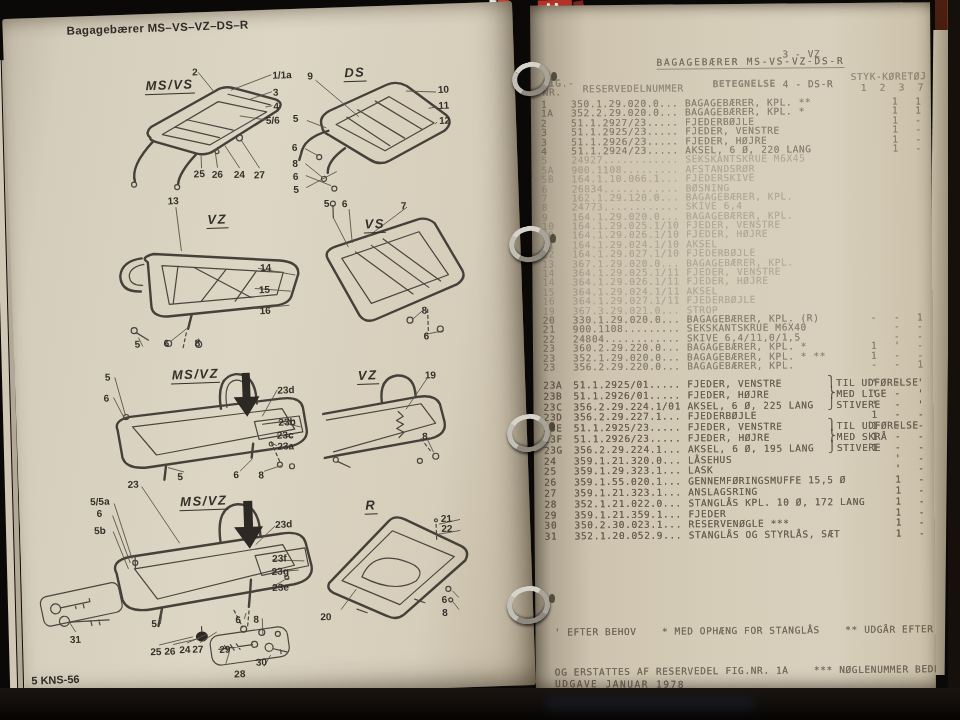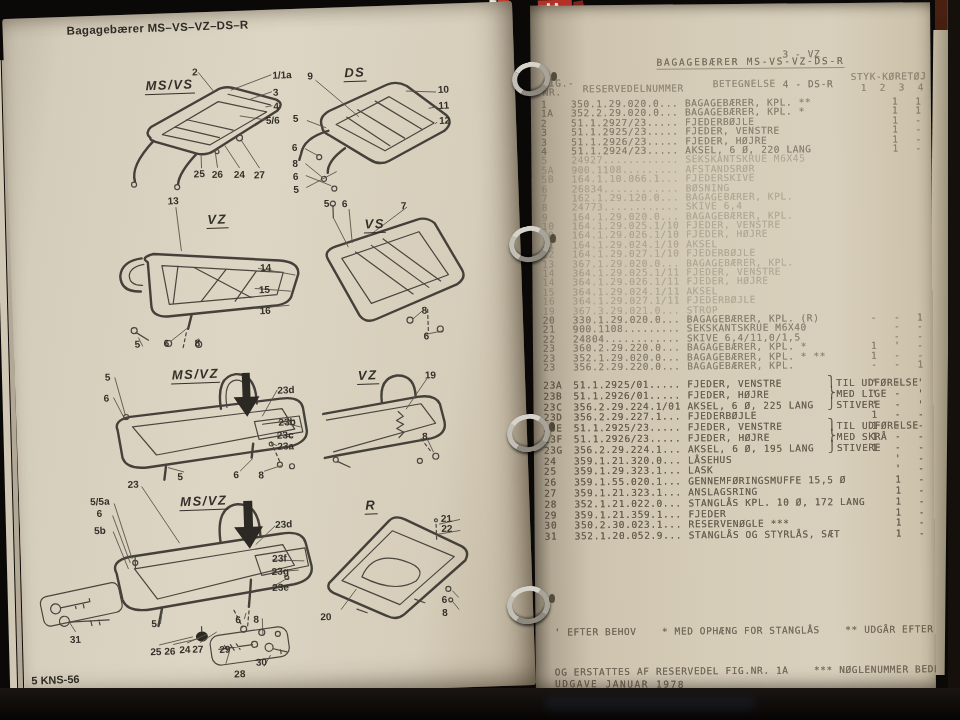--- a/index.html
+++ b/index.html
@@ -76,21 +76,21 @@
   .rp-content{position:absolute;left:0;top:0;width:100%;height:100%;
     font-family:"DejaVu Sans Mono",monospace;color:#4a3f33;}
   .mono{font:9.5px "DejaVu Sans Mono",monospace;letter-spacing:.6px;white-space:pre;
     text-shadow:0 0 .6px rgba(74,63,51,.7);}
   .legend{position:absolute;line-height:10px;opacity:.6;}
   .lg1{left:87px;top:30px;} .lg2{left:252px;top:26px;}
   .rp-title{position:absolute;left:126px;top:52px;letter-spacing:1.8px;opacity:.68;
     border-bottom:1px solid rgba(74,63,51,.65);padding-bottom:1px;}
   .colhead{position:absolute;opacity:.48;}
   .ch-fig{left:12px;top:74px;line-height:8.6px;display:flex;flex-direction:column;}
-  .ch-part{left:52px;top:78px;} .ch-desc{left:182px;top:74px;}
+  .ch-part{left:52px;top:78px;} .ch-desc{left:182px;top:74px;font-weight:bold;}
   .ch-qty{left:320px;top:68px;} .ch-qty-sub{left:330px;top:79px;}
   .tbody{position:absolute;left:10px;width:388px;}
   .tbody-a{top:93px;} .tbody-a .prow{height:9.4px;}
   .tbody-b{top:374px;} .tbody-b .prow{height:10.8px;}
   .prow{position:relative;display:flex;align-items:flex-start;}
   .prow span{display:block;}
   .cf{width:30px;} .cp{width:114px;} .cd{width:140px;overflow:visible;} 
   .cb{width:9px;font-family:"DejaVu Sans",sans-serif;font-size:11px;line-height:9px;}
   .cn{width:78px;} 
   .cq{position:absolute;right:6px;top:0;letter-spacing:2px;}
@@ -358,21 +358,21 @@
       </div>
       <div class="rp-title mono">BAGAGEBÆRER MS-VS-VZ-DS-R</div>
 
       <div class="colhead ch-fig mono">
         <span>FIG.-</span>
         <span>NR.</span>
       </div>
       <div class="colhead ch-part mono">RESERVEDELNUMMER</div>
       <div class="colhead ch-desc mono">BETEGNELSE</div>
       <div class="colhead ch-qty mono">STYK-KØRETØJ</div>
-      <div class="colhead ch-qty-sub mono">1  2  3  4</div>
+      <div class="colhead ch-qty-sub mono">1  2  3  7</div>
 
       <div class="tbody tbody-a mono"><div class="prow mid"><span class="cf">1</span><span class="cp">350.1.29.020.0...</span><span class="cd">BAGAGEBÆRER, KPL. **</span><span class="cn"></span><span class="cq">1  1</span></div><div class="prow mid"><span class="cf">1A</span><span class="cp">352.2.29.020.0...</span><span class="cd">BAGAGEBÆRER, KPL. *</span><span class="cn"></span><span class="cq">1  1</span></div><div class="prow mid"><span class="cf">2</span><span class="cp">51.1.2927/23.....</span><span class="cd">FJEDERBØJLE</span><span class="cn"></span><span class="cq">1  -</span></div><div class="prow mid"><span class="cf">3</span><span class="cp">51.1.2925/23.....</span><span class="cd">FJEDER, VENSTRE</span><span class="cn"></span><span class="cq">1  -</span></div><div class="prow mid"><span class="cf">3</span><span class="cp">51.1.2926/23.....</span><span class="cd">FJEDER, HØJRE</span><span class="cn"></span><span class="cq">1  -</span></div><div class="prow mid"><span class="cf">4</span><span class="cp">51.1.2924/23.....</span><span class="cd">AKSEL, 6 Ø, 220 LANG</span><span class="cn"></span><span class="cq">1  -</span></div><div class="prow lo"><span class="cf">5</span><span class="cp">24927............</span><span class="cd">SEKSKANTSKRUE M6X45</span><span class="cn"></span><span class="cq"></span></div><div class="prow lo"><span class="cf">5A</span><span class="cp">900.1108.........</span><span class="cd">AFSTANDSRØR</span><span class="cn"></span><span class="cq"></span></div><div class="prow lo"><span class="cf">5B</span><span class="cp">164.1.10.066.1...</span><span class="cd">FJEDERSKIVE</span><span class="cn"></span><span class="cq"></span></div><div class="prow lo"><span class="cf">6</span><span class="cp">26834............</span><span class="cd">BØSNING</span><span class="cn"></span><span class="cq"></span></div><div class="prow lo"><span class="cf">7</span><span class="cp">162.1.29.120.0...</span><span class="cd">BAGAGEBÆRER, KPL.</span><span class="cn"></span><span class="cq"></span></div><div class="prow lo"><span class="cf">8</span><span class="cp">24773............</span><span class="cd">SKIVE 6,4</span><span class="cn"></span><span class="cq"></span></div><div class="prow lo"><span class="cf">9</span><span class="cp">164.1.29.020.0...</span><span class="cd">BAGAGEBÆRER, KPL.</span><span class="cn"></span><span class="cq"></span></div><div class="prow lo"><span class="cf">10</span><span class="cp">164.1.29.025.1/10</span><span class="cd">FJEDER, VENSTRE</span><span class="cn"></span><span class="cq"></span></div><div class="prow lo"><span class="cf">10</span><span class="cp">164.1.29.026.1/10</span><span class="cd">FJEDER, HØJRE</span><span class="cn"></span><span class="cq"></span></div><div class="prow lo"><span class="cf">11</span><span class="cp">164.1.29.024.1/10</span><span class="cd">AKSEL</span><span class="cn"></span><span class="cq"></span></div><div class="prow lo"><span class="cf">12</span><span class="cp">164.1.29.027.1/10</span><span class="cd">FJEDERBØJLE</span><span class="cn"></span><span class="cq"></span></div><div class="prow lo"><span class="cf">13</span><span class="cp">367.1.29.020.0...</span><span class="cd">BAGAGEBÆRER, KPL.</span><span class="cn"></span><span class="cq"></span></div><div class="prow lo"><span class="cf">14</span><span class="cp">364.1.29.025.1/11</span><span class="cd">FJEDER, VENSTRE</span><span class="cn"></span><span class="cq"></span></div><div class="prow lo"><span class="cf">14</span><span class="cp">364.1.29.026.1/11</span><span class="cd">FJEDER, HØJRE</span><span class="cn"></span><span class="cq"></span></div><div class="prow lo"><span class="cf">15</span><span class="cp">364.1.29.024.1/11</span><span class="cd">AKSEL</span><span class="cn"></span><span class="cq"></span></div><div class="prow lo"><span class="cf">16</span><span class="cp">364.1.29.027.1/11</span><span class="cd">FJEDERBØJLE</span><span class="cn"></span><span class="cq"></span></div><div class="prow lo"><span class="cf">19</span><span class="cp">367.3.29.021.0...</span><span class="cd">STROP</span><span class="cn"></span><span class="cq"></span></div><div class="prow mid"><span class="cf">20</span><span class="cp">330.1.29.020.0...</span><span class="cd">BAGAGEBÆRER, KPL. (R)</span><span class="cn"></span><span class="cq">-  -  1</span></div><div class="prow mid"><span class="cf">21</span><span class="cp">900.1108.........</span><span class="cd">SEKSKANTSKRUE M6X40</span><span class="cn"></span><span class="cq">-  -</span></div><div class="prow mid"><span class="cf">22</span><span class="cp">24804............</span><span class="cd">SKIVE 6,4/11,0/1,5</span><span class="cn"></span><span class="cq">-  -</span></div><div class="prow mid"><span class="cf">23</span><span class="cp">360.2.29.220.0...</span><span class="cd">BAGAGEBÆRER, KPL. *</span><span class="cn"></span><span class="cq">1  '  -</span></div><div class="prow mid"><span class="cf">23</span><span class="cp">352.1.29.020.0...</span><span class="cd">BAGAGEBÆRER, KPL. * **</span><span class="cn"></span><span class="cq">1  -  -</span></div><div class="prow mid"><span class="cf">23</span><span class="cp">356.2.29.220.0...</span><span class="cd">BAGAGEBÆRER, KPL.</span><span class="cn"></span><span class="cq">-  -  1</span></div></div>
       <div class="tbody tbody-b mono"><div class="prow hi"><span class="cf">23A</span><span class="cp">51.1.2925/01.....</span><span class="cd">FJEDER, VENSTRE</span><span class="cb">⎫</span><span class="cn">TIL UDFØRELSE</span><span class="cq">'  -  '</span></div><div class="prow hi"><span class="cf">23B</span><span class="cp">51.1.2926/01.....</span><span class="cd">FJEDER, HØJRE</span><span class="cb">⎬</span><span class="cn">MED LIGE</span><span class="cq">'  -  '</span></div><div class="prow hi"><span class="cf">23C</span><span class="cp">356.2.29.224.1/01</span><span class="cd">AKSEL, 6 Ø, 225 LANG</span><span class="cb">⎭</span><span class="cn">STIVERE</span><span class="cq">'  -  '</span></div><div class="prow hi"><span class="cf">23D</span><span class="cp">356.2.29.227.1...</span><span class="cd">FJEDERBØJLE</span><span class="cn"></span><span class="cq">1  -  -</span></div><div class="prow hi"><span class="cf">23E</span><span class="cp">51.1.2925/23.....</span><span class="cd">FJEDER, VENSTRE</span><span class="cb">⎫</span><span class="cn">TIL UDFØRELSE</span><span class="cq">1  -  -</span></div><div class="prow hi"><span class="cf">23F</span><span class="cp">51.1.2926/23.....</span><span class="cd">FJEDER, HØJRE</span><span class="cb">⎬</span><span class="cn">MED SKRÅ</span><span class="cq">1  -  -</span></div><div class="prow hi"><span class="cf">23G</span><span class="cp">356.2.29.224.1...</span><span class="cd">AKSEL, 6 Ø, 195 LANG</span><span class="cb">⎭</span><span class="cn">STIVERE</span><span class="cq">1  -  -</span></div><div class="prow hi"><span class="cf">24</span><span class="cp">359.1.21.320.0...</span><span class="cd">LÅSEHUS</span><span class="cn"></span><span class="cq">'  -</span></div><div class="prow hi"><span class="cf">25</span><span class="cp">359.1.29.323.1...</span><span class="cd">LASK</span><span class="cn"></span><span class="cq">'  -</span></div><div class="prow hi"><span class="cf">26</span><span class="cp">359.1.55.020.1...</span><span class="cd">GENNEMFØRINGSMUFFE 15,5 Ø</span><span class="cn"></span><span class="cq">1  -</span></div><div class="prow hi"><span class="cf">27</span><span class="cp">359.1.21.323.1...</span><span class="cd">ANSLAGSRING</span><span class="cn"></span><span class="cq">1  -</span></div><div class="prow hi"><span class="cf">28</span><span class="cp">352.1.21.022.0...</span><span class="cd">STANGLÅS KPL. 10 Ø, 172 LANG</span><span class="cn"></span><span class="cq">1  -</span></div><div class="prow hi"><span class="cf">29</span><span class="cp">359.1.21.359.1...</span><span class="cd">FJEDER</span><span class="cn"></span><span class="cq">1  -</span></div><div class="prow hi"><span class="cf">30</span><span class="cp">350.2.30.023.1...</span><span class="cd">RESERVENØGLE ***</span><span class="cn"></span><span class="cq">1  -</span></div><div class="prow hi"><span class="cf">31</span><span class="cp">352.1.20.052.9...</span><span class="cd">STANGLÅS OG STYRLÅS, SÆT</span><span class="cn"></span><span class="cq">1  -</span></div></div>
 
       <div class="footnotes mono">
         <div>' EFTER BEHOV    * MED OPHÆNG FOR STANGLÅS    ** UDGÅR EFTER</div>
         <div>OG ERSTATTES AF RESERVEDEL FIG.NR. 1A    *** NØGLENUMMER BEDES</div>
         
         
       </div>

